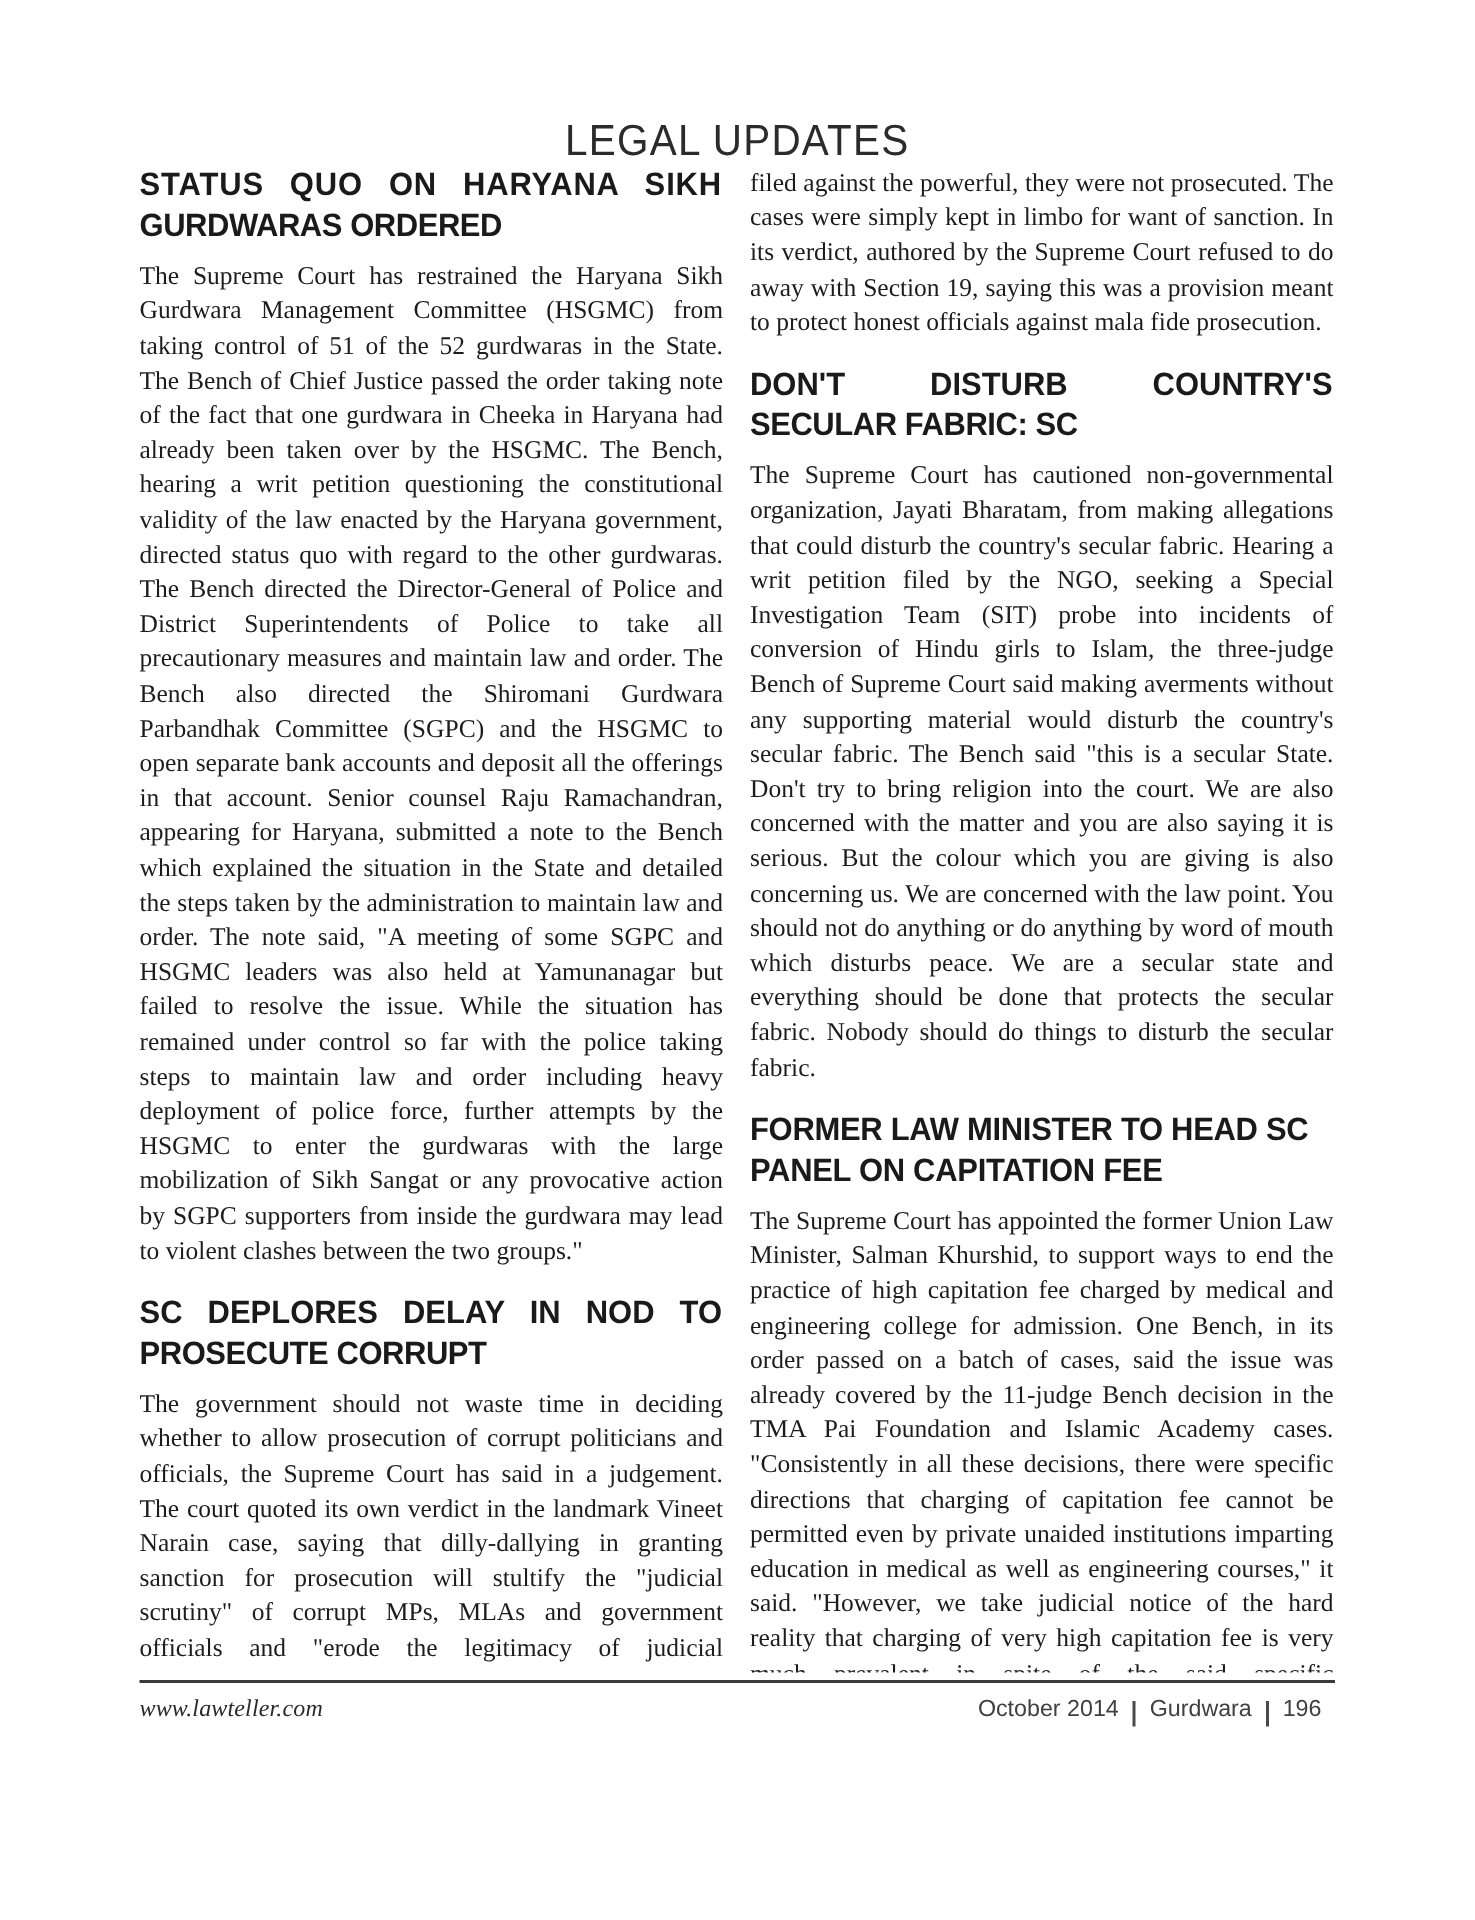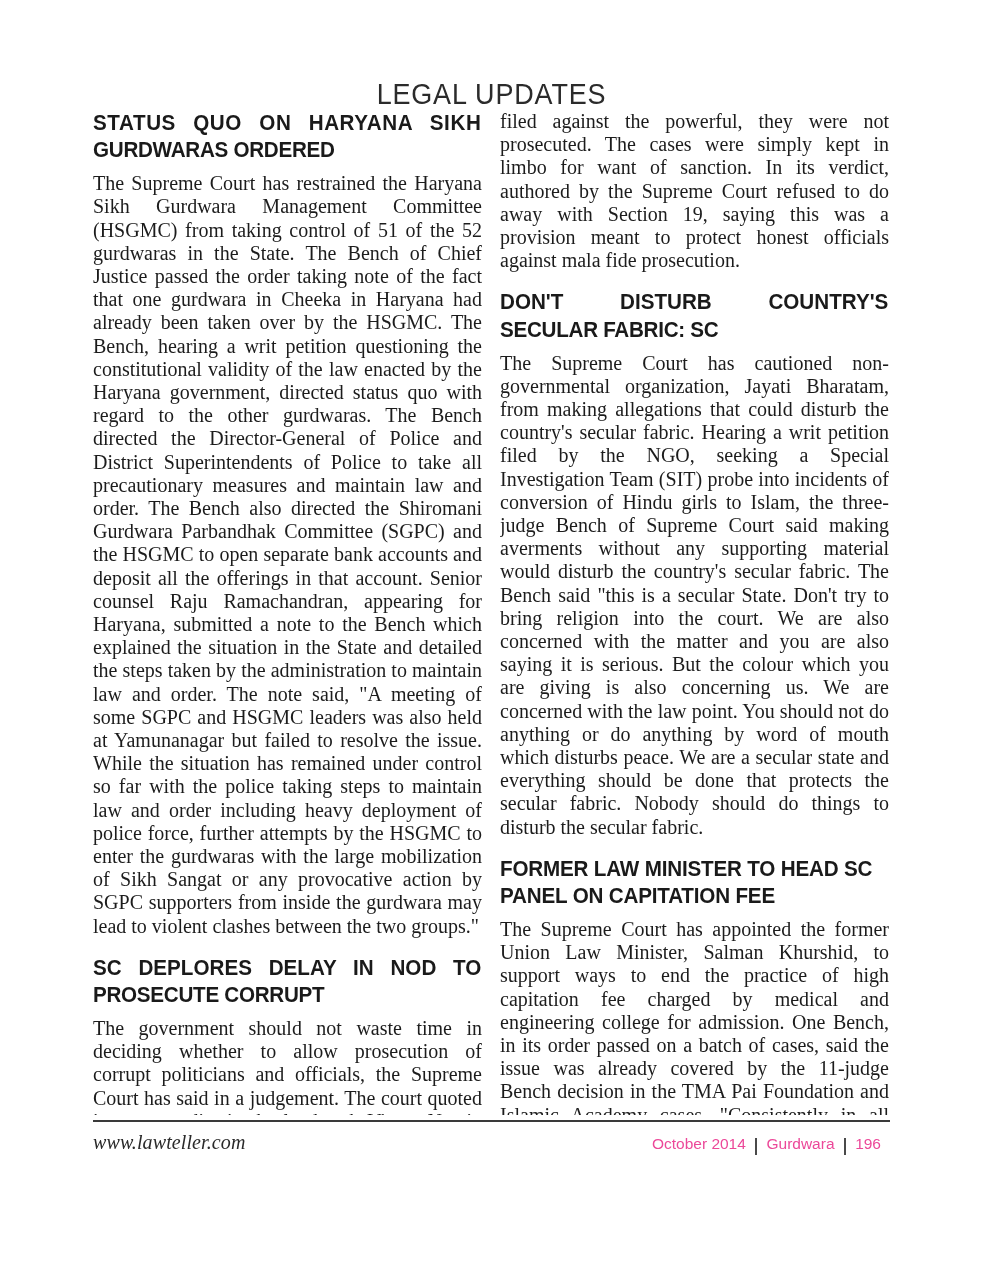--- a/index.html
+++ b/index.html
@@ -91,21 +91,21 @@
   h2.sec-head.wide-first .l1 {
     letter-spacing: 0.6px;
   }
 
   h2.sec-head.after-para {
     margin-top: 16px;
   }
 
   p.body {
     font-family: "Liberation Serif", "DejaVu Serif", serif;
-    font-size: 20px;
+    font-size: 17px;
     line-height: 23.2px;
     text-align: justify;
     text-align-last: left;
     margin: 0 0 0 0;
     color: #1c1c1c;
     hyphens: none;
     word-spacing: 0px;
   }
   p.body + h2.sec-head {
     margin-top: 17px;
@@ -125,28 +125,28 @@
     left: 93px;
     top: 1131px;
     width: 797px;
     display: flex;
     align-items: baseline;
     justify-content: space-between;
   }
   .footer-left {
     font-family: "Liberation Serif", "DejaVu Serif", serif;
     font-style: italic;
-    font-size: 20px;
+    font-size: 16px;
     color: #2a2a2a;
     letter-spacing: 0.1px;
   }
   .footer-right {
     font-family: "Liberation Sans", "DejaVu Sans", sans-serif;
     font-size: 15.5px;
-    color: #ec4899;
+    color: #404040;
     display: flex;
     align-items: center;
     gap: 0;
     white-space: nowrap;
   }
   .footer-right .seg {
     padding: 0 9px;
   }
   .footer-right .bar {
     display: inline-block;

